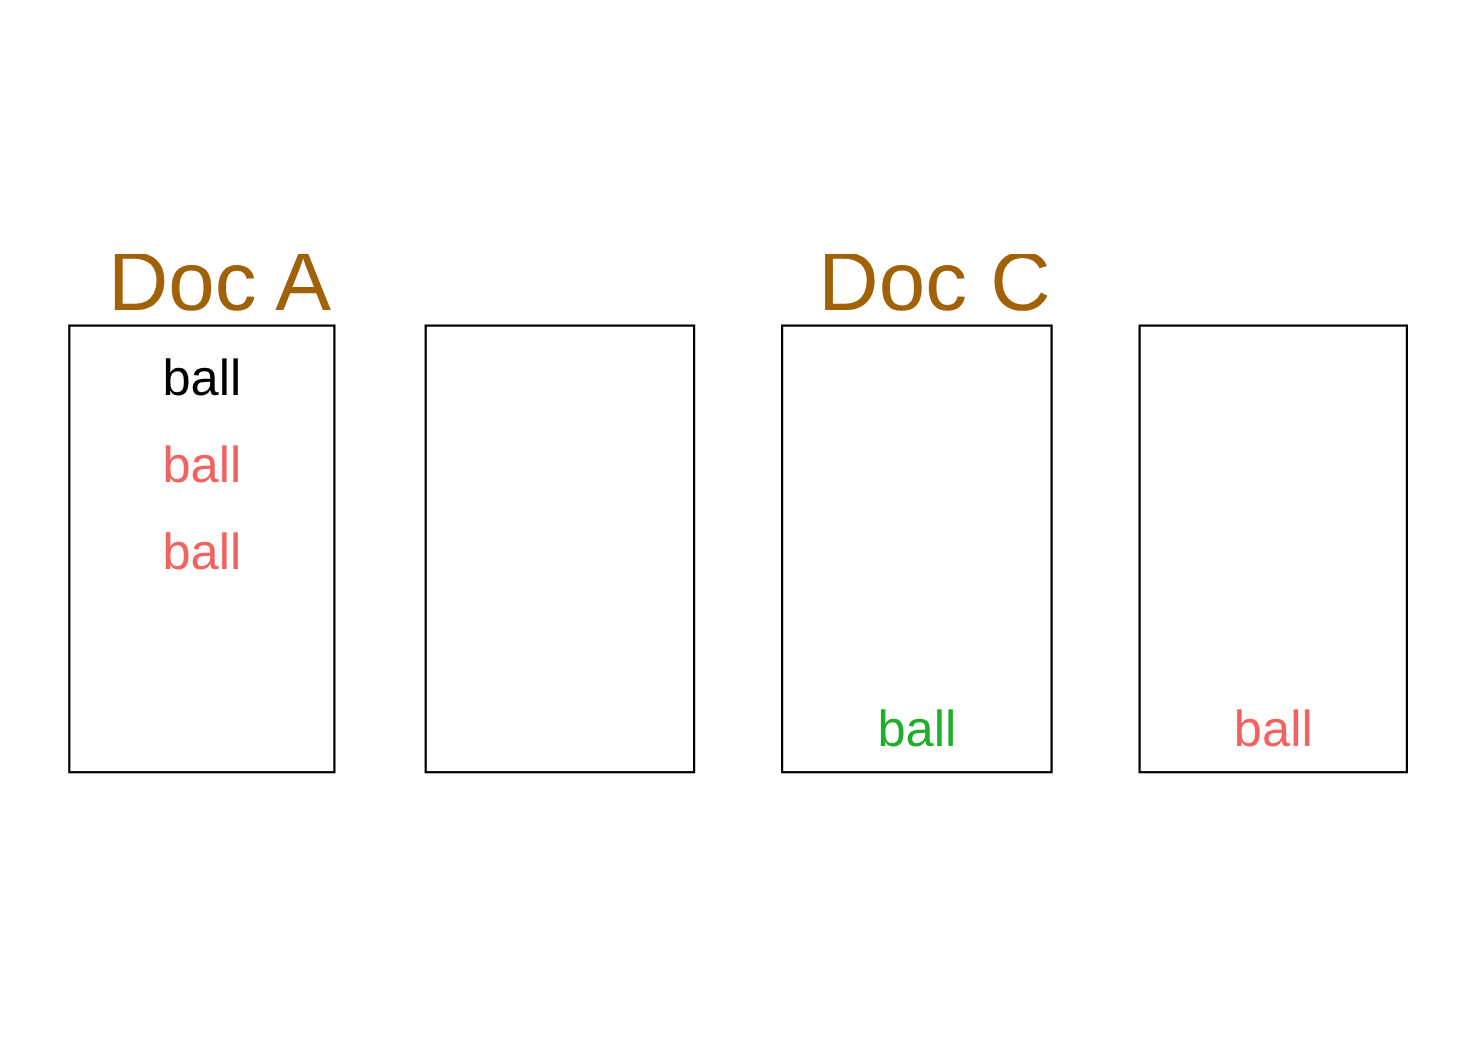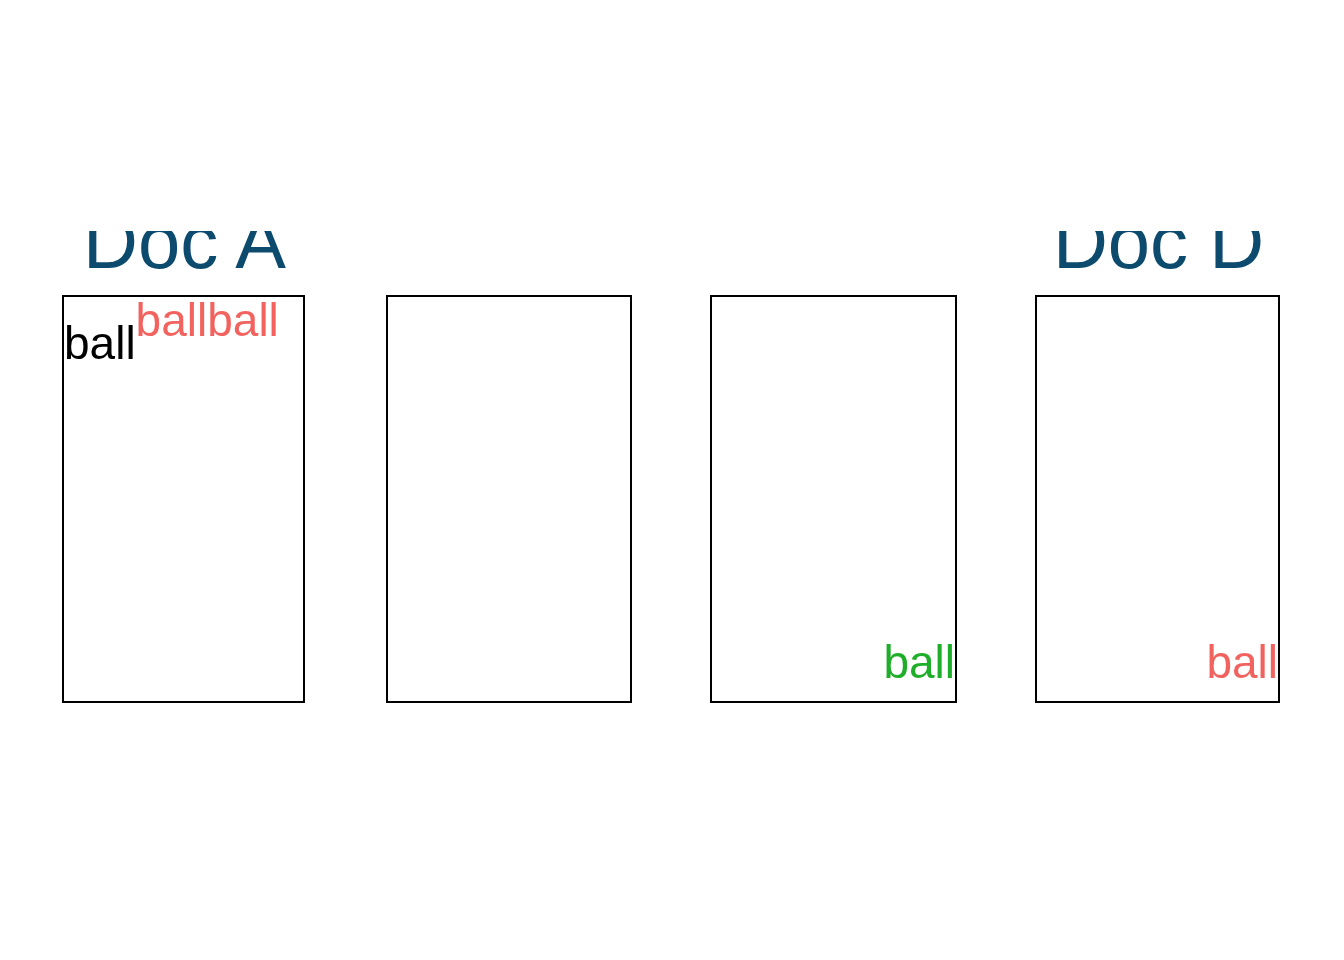--- a/index.html
+++ b/index.html
@@ -32,46 +32,46 @@
     left: 0;
     width: 100%;
     height: 64px;            
     overflow: hidden;
   }
   .doc-title {
     position: absolute;
     left: 50%;
     transform: translateX(-50%);
     top: -28px;              
-    margin: 1px;
+    margin: 16px;
     white-space: nowrap;
     font-family: "Liberation Sans", sans-serif;
     font-size: 76px;
     font-weight: 400;
     line-height: 1;
-    color: #0c4a6e;
+    color: #a16207;
     letter-spacing: 0px;
     text-align: center;
   }
 
   .doc-box {
     position: absolute;
     left: 0;
     box-sizing: border-box;
     border: 2px solid #000000;
     background: #ffffff;
   }
 
   .doc-terms {
     position: absolute;
     box-sizing: border-box;
     left: 0;
     width: 100%;
     display: flex;
-    flex-direction: row;
+    flex-direction: column;
   }
   .doc-terms.align-top {
     top: 0;
     justify-content: flex-start;
   }
   .doc-terms.align-bottom {
     bottom: 0;
     justify-content: flex-end;
   }
 
@@ -106,29 +106,29 @@
           <div class="term" style="color: rgb(242, 99, 95);">ball</div>
         </div>
       </div>
     </div>
     <div class="doc" style="left: 386px; top: 231px; width: 246px; height: 472px;">
       <div class="doc-box" style="top: 64px; width: 246px; height: 408px; border-color: rgb(0, 0, 0);">
         <div class="doc-terms align-top"></div>
       </div>
     </div>
     <div class="doc" style="left: 710px; top: 231px; width: 247px; height: 472px;">
+      <div class="doc-title-clip">
+        <div class="doc-title">Doc C</div>
+      </div>
       <div class="doc-box" style="top: 64px; width: 247px; height: 408px; border-color: rgb(0, 0, 0);">
         <div class="doc-terms align-bottom">
           <div class="term" style="color: rgb(31, 174, 42);">ball</div>
         </div>
       </div>
     </div>
     <div class="doc" style="left: 1035px; top: 231px; width: 245px; height: 472px;">
-      <div class="doc-title-clip">
-        <div class="doc-title">Doc D</div>
-      </div>
       <div class="doc-box" style="top: 64px; width: 245px; height: 408px; border-color: rgb(0, 0, 0);">
         <div class="doc-terms align-bottom">
           <div class="term" style="color: rgb(242, 99, 95);">ball</div>
         </div>
       </div>
     </div>
   </div>
 
 </body></html>

